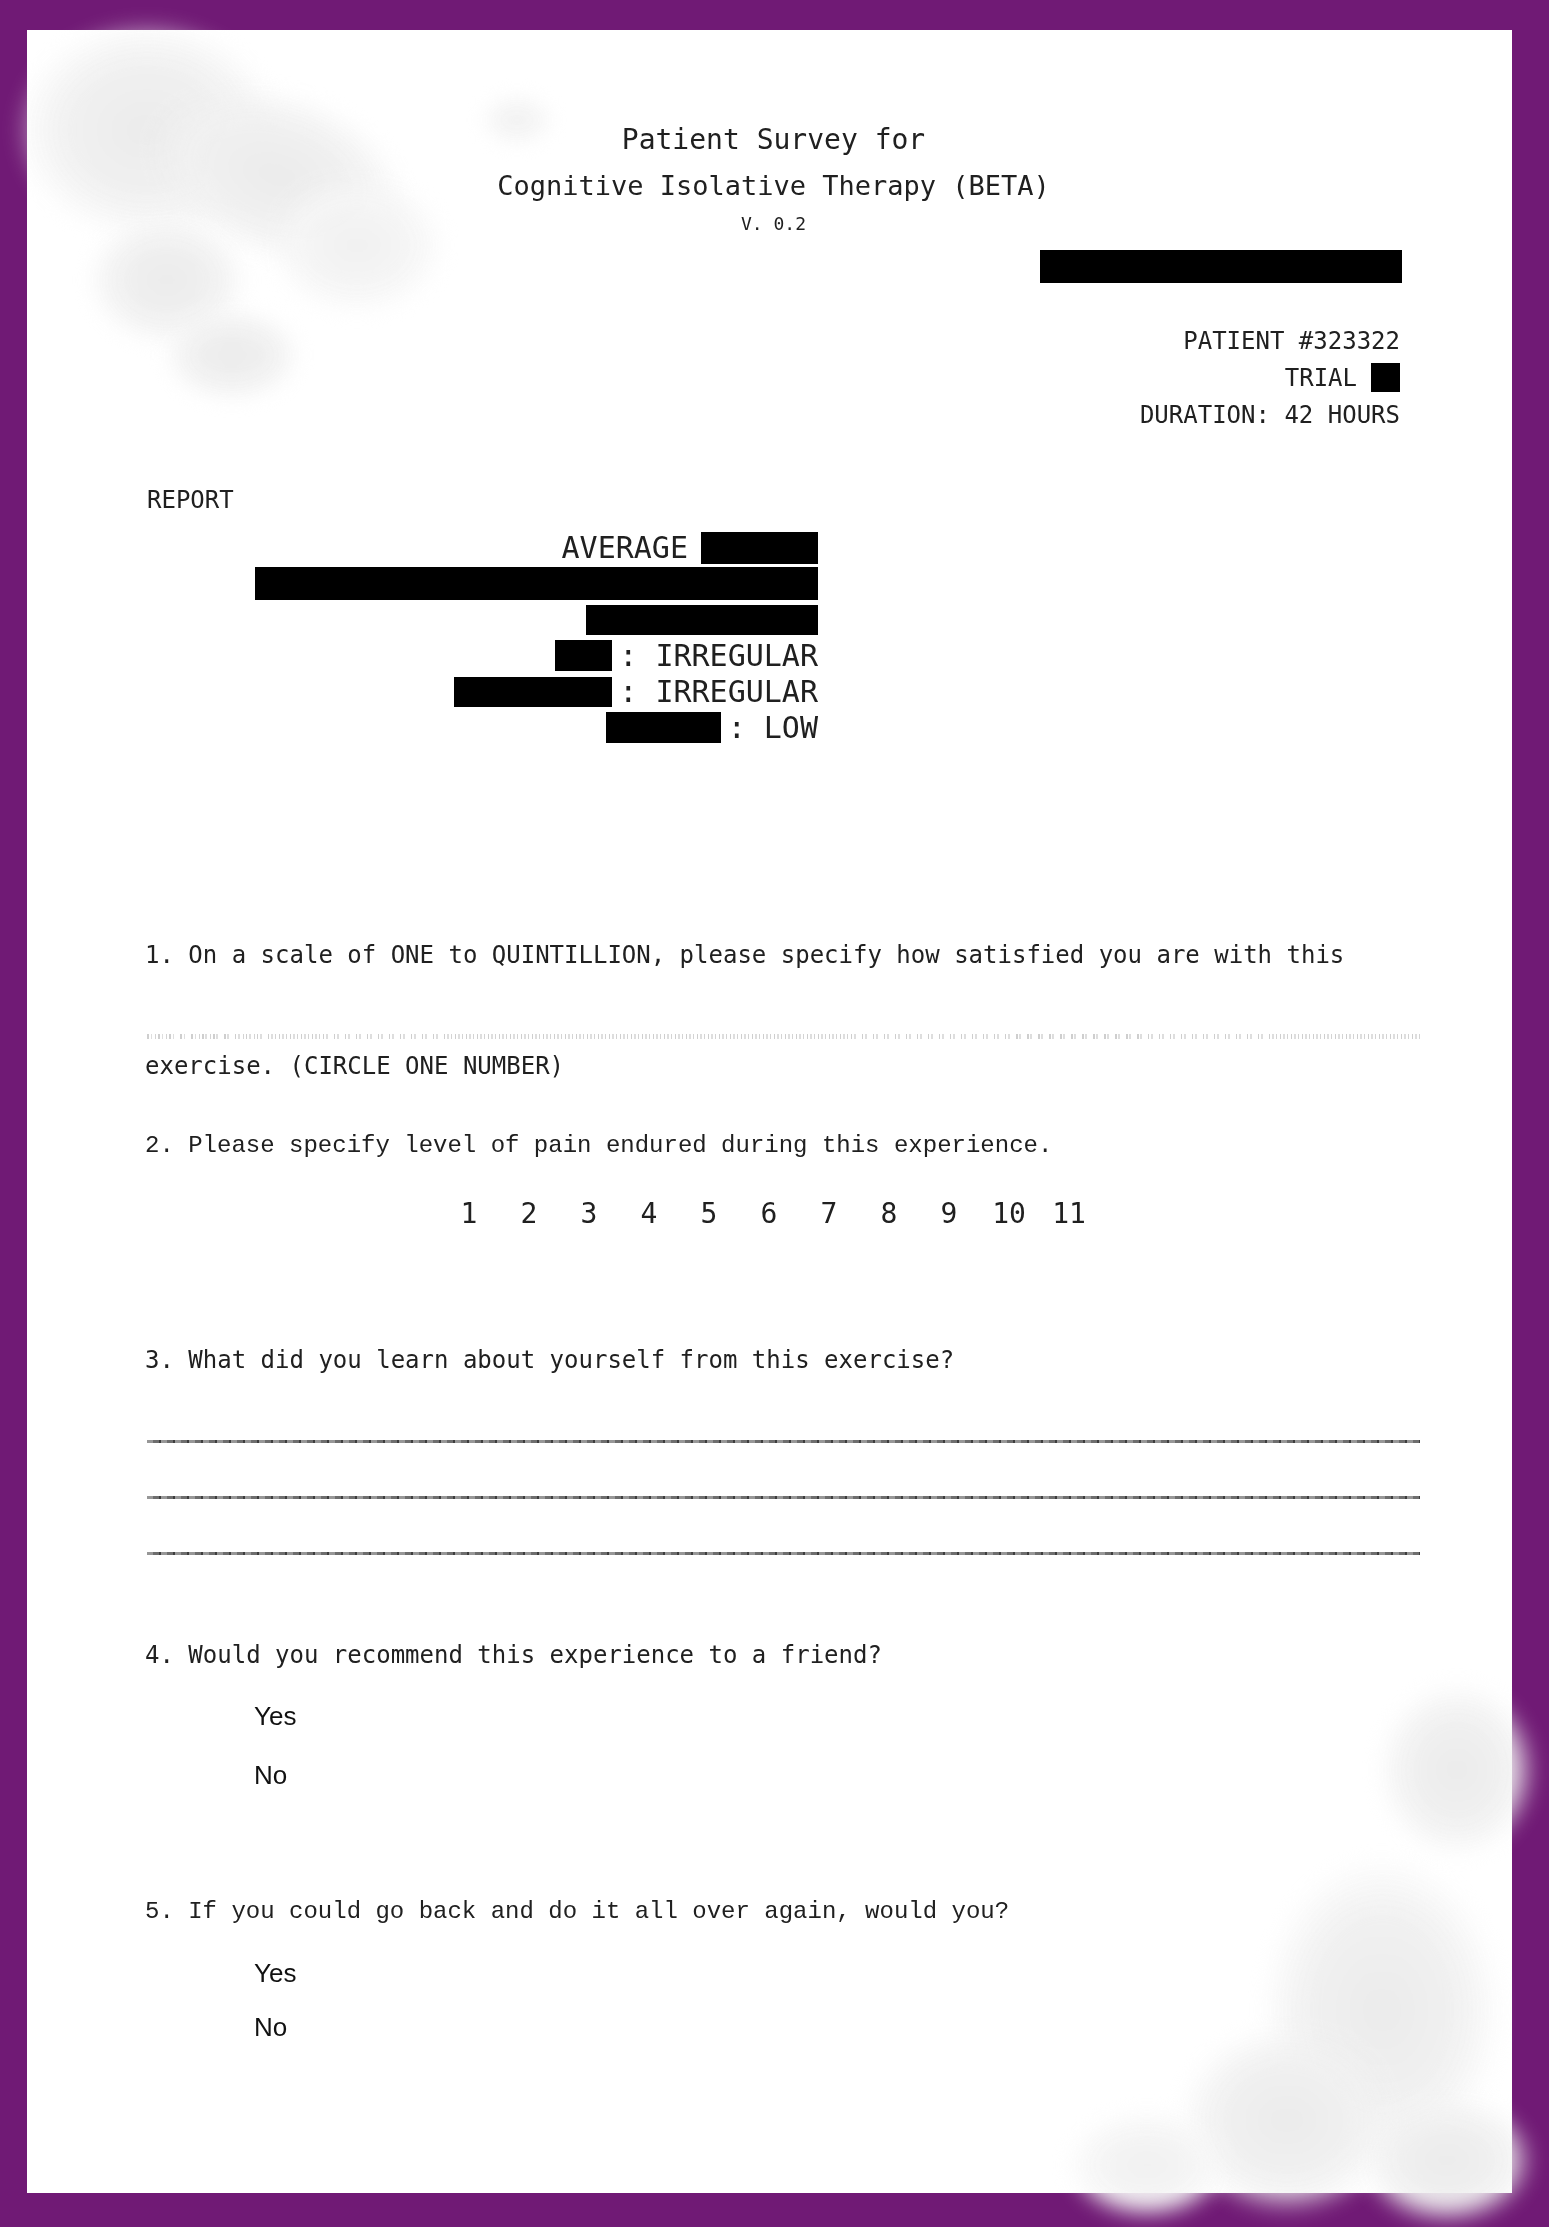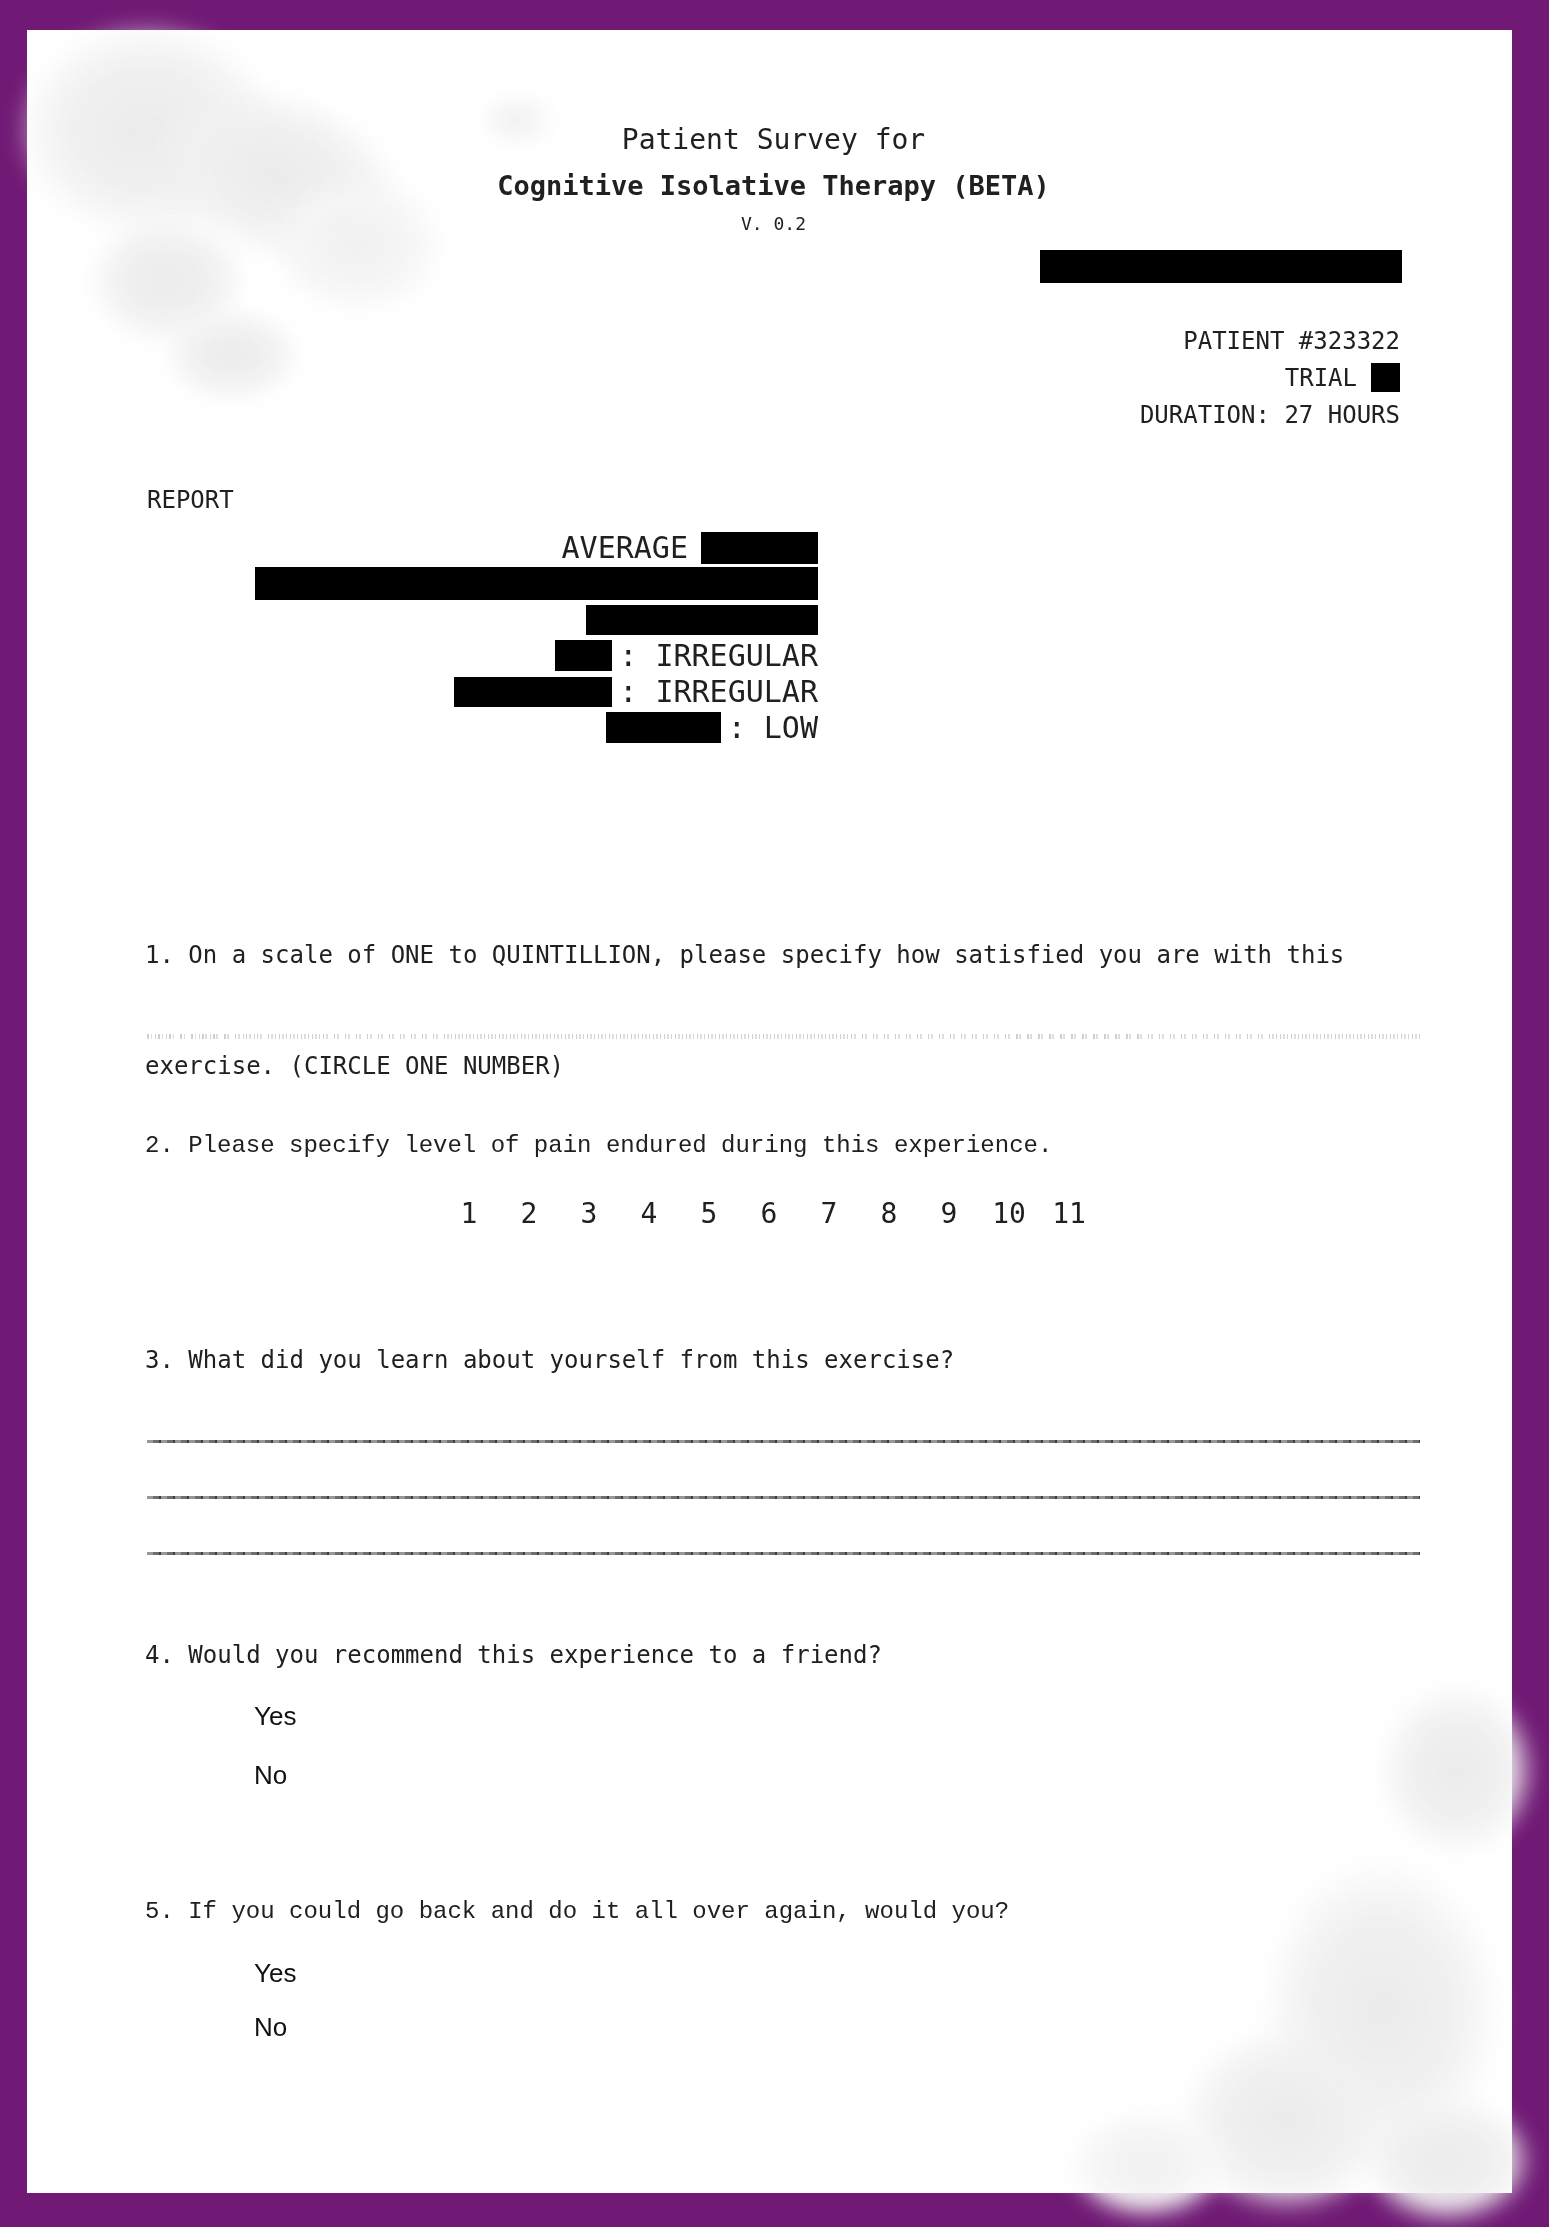--- a/index.html
+++ b/index.html
@@ -12,21 +12,21 @@
   .pre{white-space:pre;}
 
   
   .stain{position:absolute;filter:blur(9px);opacity:.95;pointer-events:none;
          background:radial-gradient(closest-side,#ebebeb 0%,#f1f1f1 48%,rgba(255,255,255,0) 74%);}
   .stain.light{background:radial-gradient(closest-side,#f0f0f0 0%,#f6f6f6 50%,rgba(255,255,255,0) 75%);}
 
   
   .header{left:120px;top:87px;width:1253px;text-align:center;}
   .title1{font-size:28px;line-height:46px;font-weight:500;}
-  .title2{font-size:27px;line-height:46px;font-weight:700;}
+  .title2{font-size:27px;line-height:46px;font-weight:400;}
   .version{font-size:18px;line-height:30px;font-weight:500;}
 
   
   .redact{background:#000000;}
 
   
   .patient{right:112px;top:292px;text-align:right;font-size:24px;}
   .patient .row{height:37px;display:flex;justify-content:flex-end;align-items:center;}
   .trial-square{display:inline-block;width:29px;height:29px;background:#000;margin-left:14px;}
 
@@ -79,21 +79,21 @@
     </div>
 
     <div class="abs redact" style="left:1013px;top:220px;width:362px;height:33px;"></div>
 
     <div class="abs mono patient">
       <div class="row">PATIENT #323322</div>
       <div class="row">
         <span>TRIAL</span>
         <span class="trial-square"></span>
       </div>
-      <div class="row">DURATION: 27 HOURS</div>
+      <div class="row">DURATION: 42 HOURS</div>
     </div>
 
     <div class="abs mono report-label">REPORT</div>
     <div class="abs report-rows">
       <div class="rrow mono">
         <span class="lbl">AVERAGE</span>
         <span class="bar" style="width:117px;height:32px;"></span>
       </div>
       <div class="rrow">
         <span class="bar" style="width:563px;height:33px;"></span>

